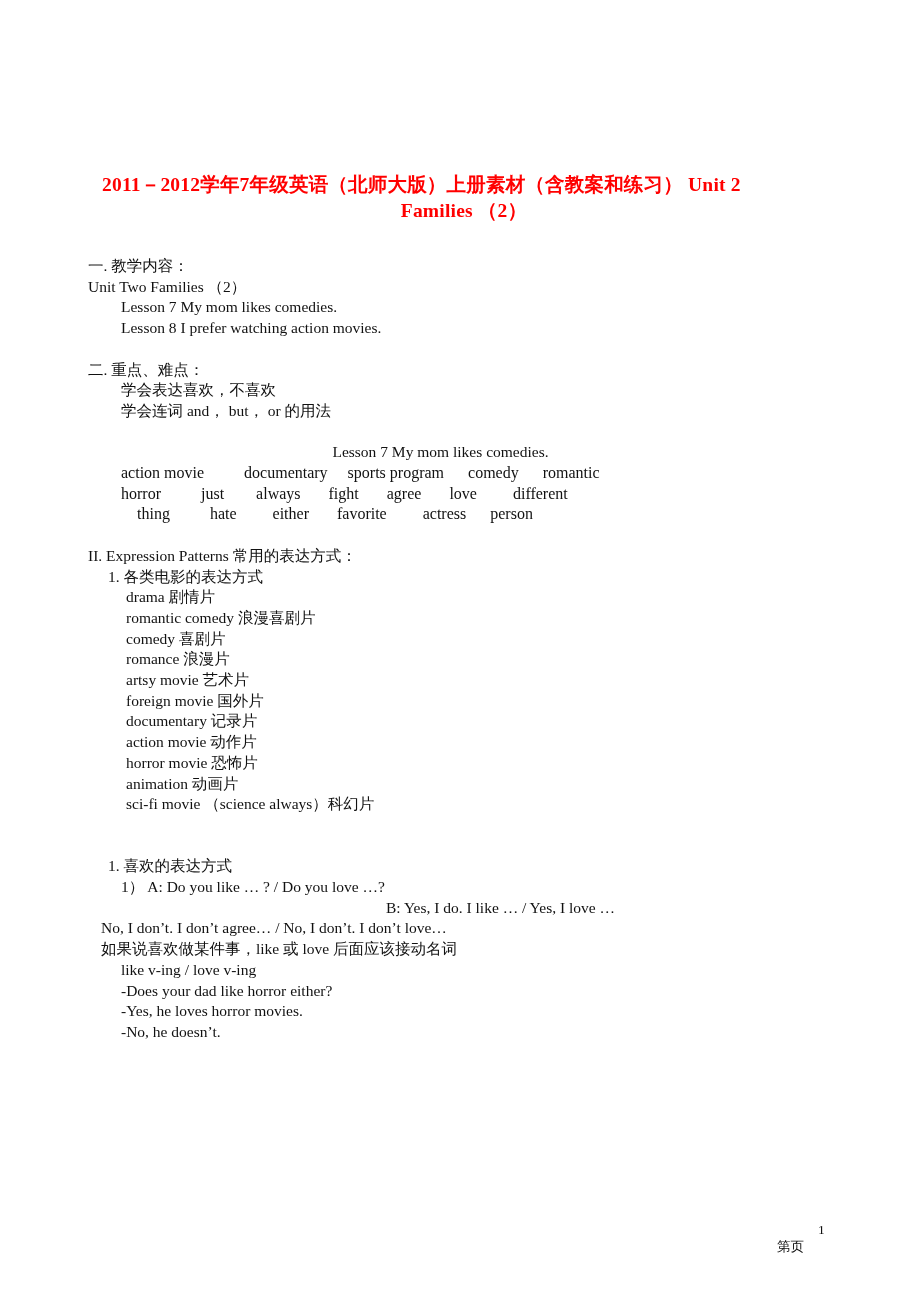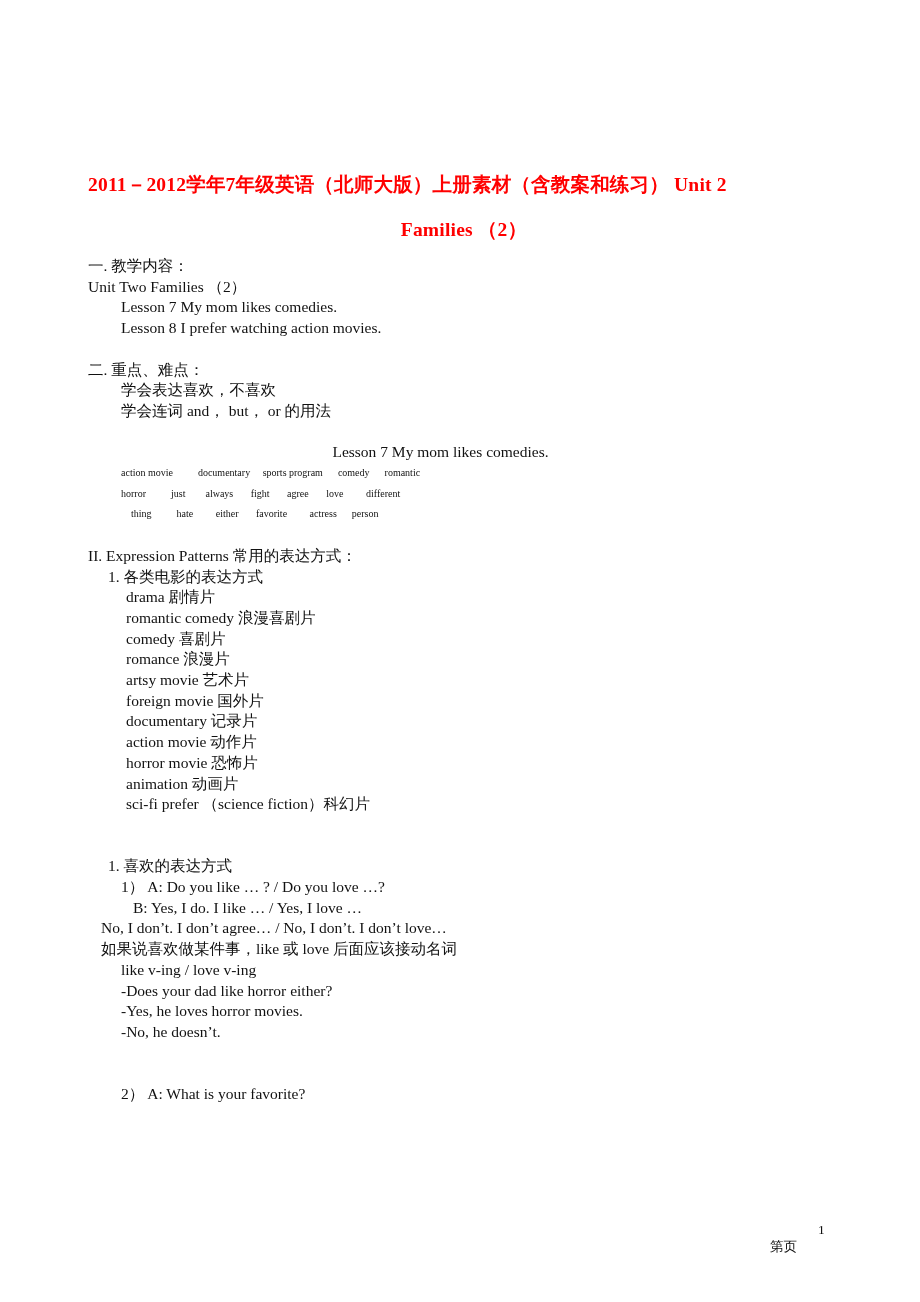--- a/index.html
+++ b/index.html
@@ -28,22 +28,22 @@
     position: absolute;
     left: 88px;
     top: 172px;
     width: 752px;
     color: #ff0000;
     font-weight: bold;
     font-size: 19.5px;
     line-height: 26px;
     letter-spacing: 0.2px;
   }
-  .doc-title .line1 { display: block; text-align: left; white-space: nowrap; }
-  .doc-title .line2 { display: block; text-align: center; margin-top: 19px; }
+  .doc-title .line1 { display: block; text-align: left; white-space: nowrap; margin-left: 14px; }
+  .doc-title .line2 { display: block; text-align: center; }
 
   
   .body-block {
     position: absolute;
     left: 88px;
     top: 256px;
     width: 780px;
     font-size: 15.5px;
     line-height: 20.7px;
     color: #111111;
@@ -54,34 +54,34 @@
     min-height: 20.7px;
   }
   .ln.blank { height: 20.7px; }
 
   
   .i0  { padding-left: 0px; }
   .i1  { padding-left: 13px; }
   .i2  { padding-left: 20px; }
   .i3  { padding-left: 33px; }
   .i4  { padding-left: 38px; }
-  .i5  { padding-left: 45px; }
+  .i5  { padding-left: 45px; text-align: center; }
 
   .centerline {
     display: block;
     text-align: center;
     white-space: pre;
     padding-right: 75px;
   }
 
   
   .words-row {
     display: block;
     white-space: pre;
-    font-size: 10px;
+    font-size: 16px;
     line-height: 20.7px;
   }
 
   
   .footer {
     position: absolute;
     left: 770px;
     top: 1222px;
     width: 120px;
     font-size: 13px;
@@ -90,20 +90,21 @@
   }
   .footer .pg-num {
     display: block;
     margin-left: 48px;
     font-family: "Liberation Serif", serif;
     font-size: 13.5px;
   }
   .footer .pg-label {
     display: block;
     margin-top: 1px;
+    margin-left: 7px;
     font-size: 13.5px;
   }
 </style>
 </head>
 <body>
 
 <div class="page">
 
   <div class="doc-title">
     <span class="line1">2011－2012学年7年级英语（北师大版）上册素材（含教案和练习） Unit 2</span>
@@ -136,39 +137,38 @@
     <span class="ln i4">drama 剧情片</span>
     <span class="ln i4">romantic comedy 浪漫喜剧片</span>
     <span class="ln i4">comedy 喜剧片</span>
     <span class="ln i4">romance 浪漫片</span>
     <span class="ln i4">artsy movie 艺术片</span>
     <span class="ln i4">foreign movie 国外片</span>
     <span class="ln i4">documentary 记录片</span>
     <span class="ln i4">action movie 动作片</span>
     <span class="ln i4">horror movie 恐怖片</span>
     <span class="ln i4">animation 动画片</span>
-    <span class="ln i4">sci-fi prefer （science fiction）科幻片</span>
+    <span class="ln i4">sci-fi movie （science always）科幻片</span>
 
     <span class="ln blank"></span>
     <span class="ln blank"></span>
 
     <span class="ln i2">1. 喜欢的表达方式</span>
     <span class="ln i3">1） A: Do you like … ? / Do you love …?</span>
     <span class="ln i5">B: Yes, I do. I like … / Yes, I love …</span>
     <span class="ln i1">No, I don’t. I don’t agree… / No, I don’t. I don’t love…</span>
     <span class="ln i1">如果说喜欢做某件事，like 或 love 后面应该接动名词</span>
     <span class="ln i3">like v-ing / love v-ing</span>
     <span class="ln i3">-Does your dad like horror either?</span>
     <span class="ln i3">-Yes, he loves horror movies.</span>
     <span class="ln i3">-No, he doesn’t.</span>
 
     <span class="ln blank"></span>
     <span class="ln blank"></span>
 
-    <span class="ln i3">2） A: What is your favorite?</span>
   </div>
 
   <div class="footer">
     <span class="pg-num">1</span>
     <span class="pg-label">第页</span>
   </div>
 
 </div>
 
 </body></html>

